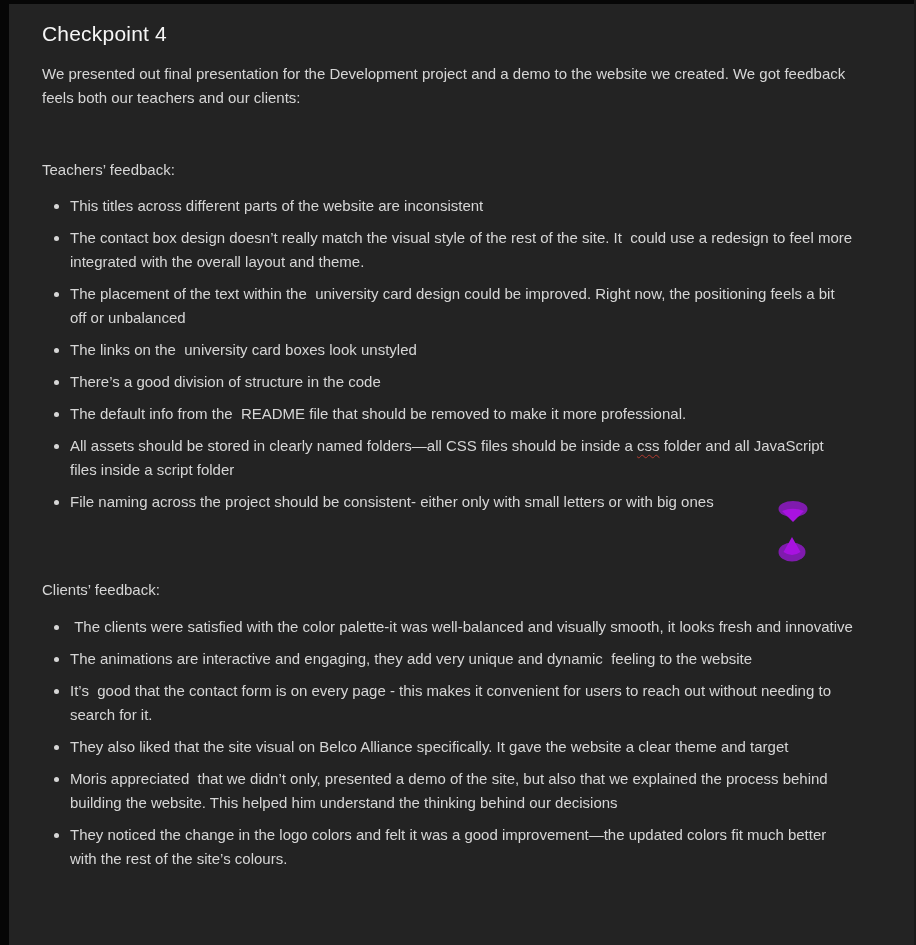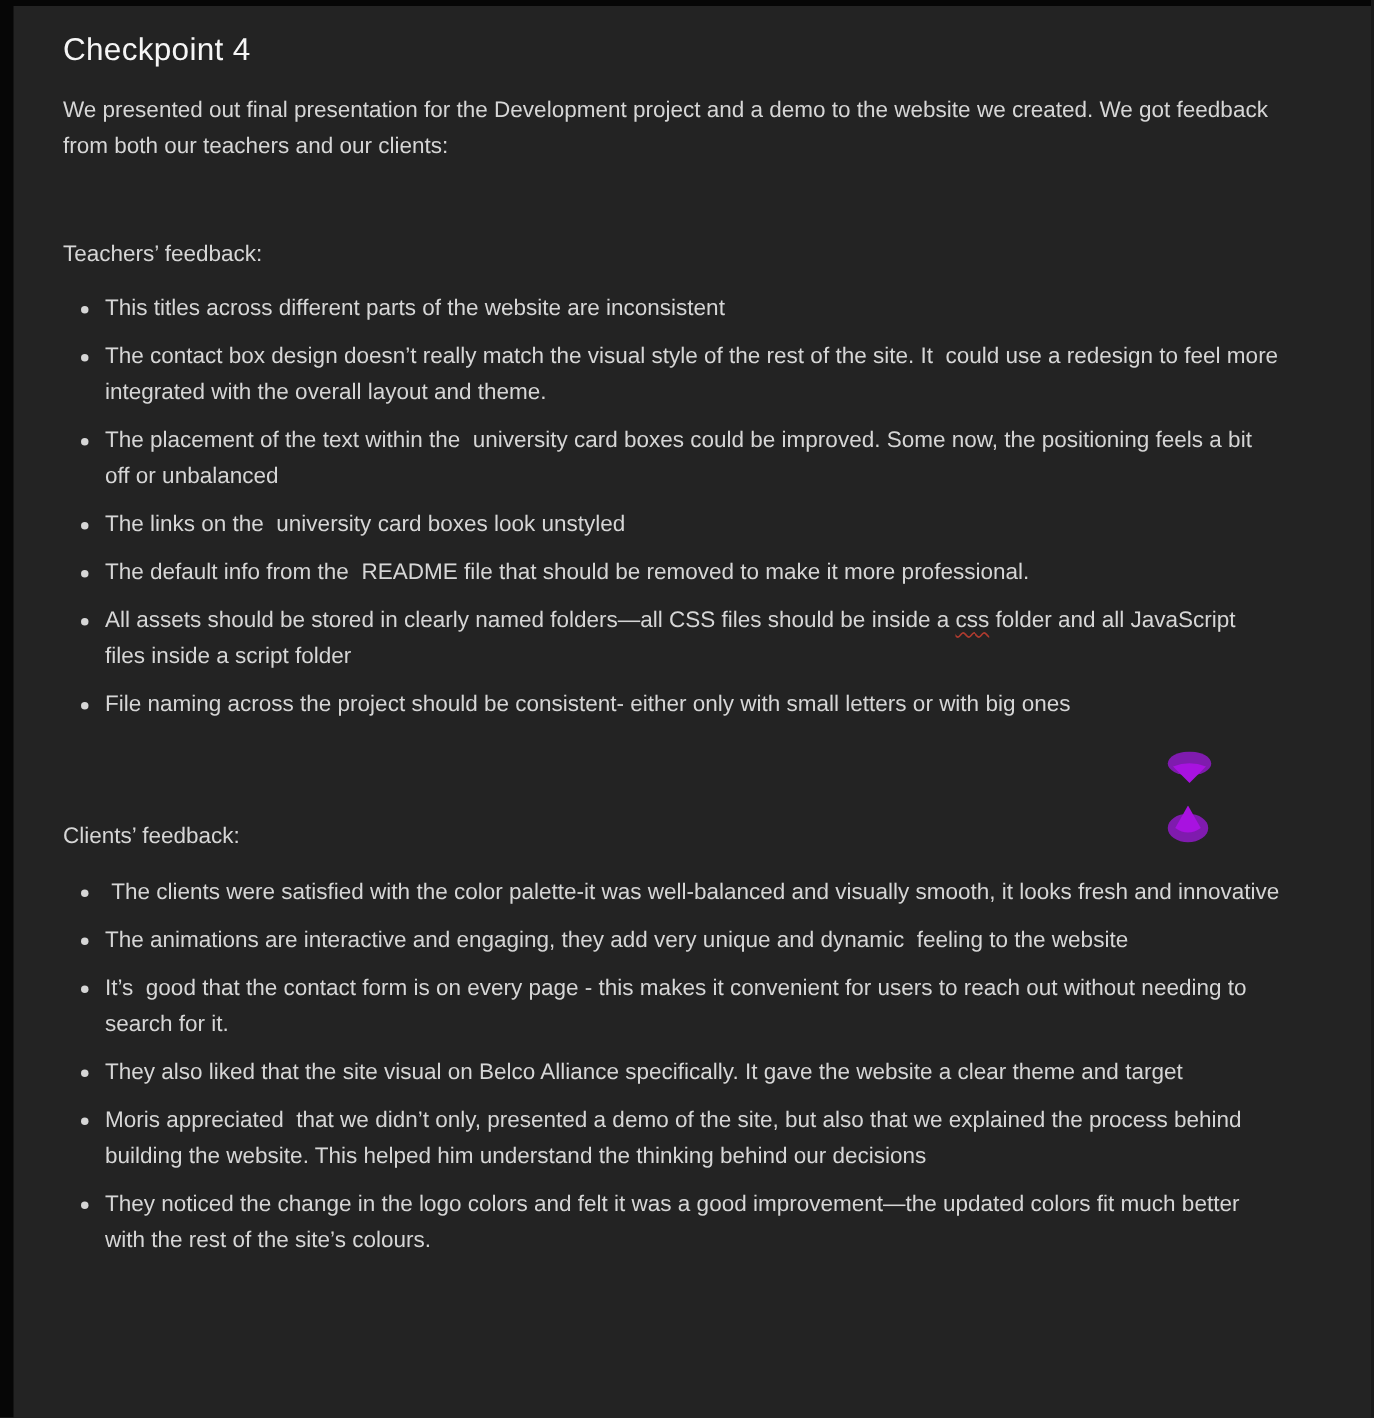--- a/index.html
+++ b/index.html
@@ -84,29 +84,30 @@
 <body>
 
 <div class="frame-top"></div>
 <div class="frame-left"></div>
 <div class="frame-right"></div>
 
 <main class="page">
 
   <h1 class="page-title">Checkpoint 4</h1>
 
-  <p class="intro">We presented out final presentation for the Development project and a demo to the website we created. We got feedback from both our teachers and our clients:</p>
+  <p class="intro">We presented out final presentation for the Development project and a demo to the website we created. We got feedback feels both our teachers and our clients:</p>
 
   <p class="section-label">Teachers’ feedback:</p>
 
   <ul class="bullets">
     <li>This titles across different parts of the website are inconsistent</li>
     <li>The contact box design doesn’t really match the visual style of the rest of the site. It  could use a redesign to feel more integrated with the overall layout and theme.</li>
-    <li>The placement of the text within the  university card boxes could be improved. Some now, the positioning feels a bit off or unbalanced</li>
+    <li>The placement of the text within the  university card design could be improved. Right now, the positioning feels a bit off or unbalanced</li>
     <li>The links on the  university card boxes look unstyled</li>
+    <li>There’s a good division of structure in the code</li>
     <li>The default info from the  README file that should be removed to make it more professional.</li>
     <li><span>All assets should be stored in clearly named folders—all CSS files should be inside a </span><span class="misspelled">css</span><span> folder and all JavaScript files inside a script folder</span></li>
     <li>File naming across the project should be consistent- either only with small letters or with big ones</li>
   </ul>
 
   <p class="section-label clients">Clients’ feedback:</p>
 
   <ul class="bullets clients">
     <li> The clients were satisfied with the color palette-it was well-balanced and visually smooth, it looks fresh and innovative</li>
     <li>The animations are interactive and engaging, they add very unique and dynamic  feeling to the website</li>

